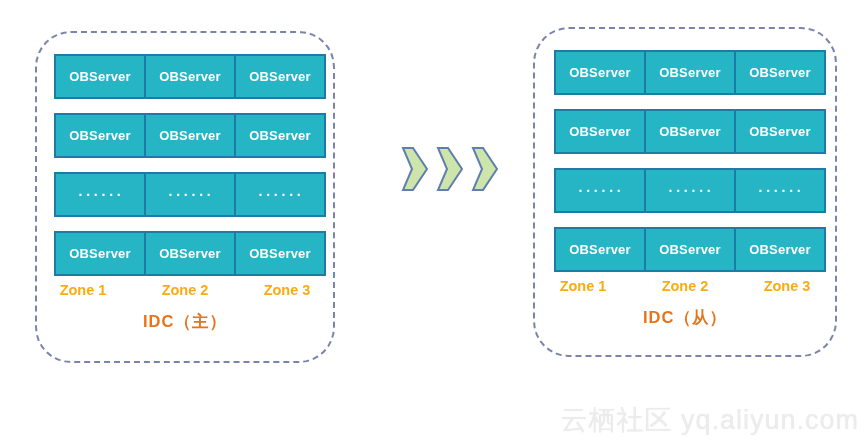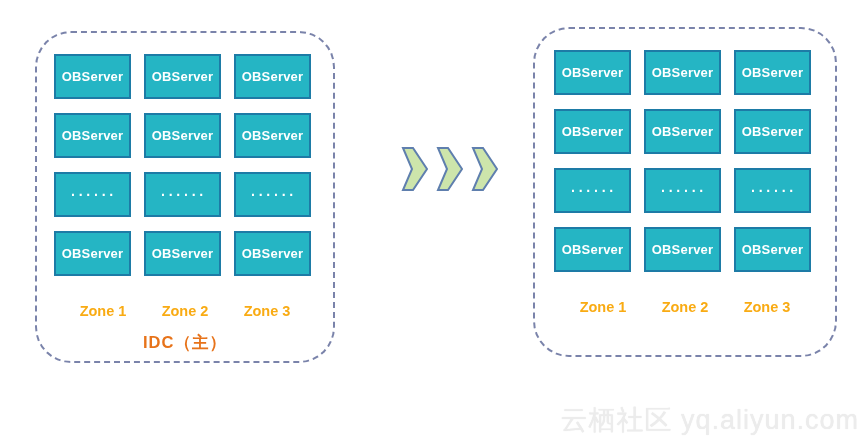--- a/index.html
+++ b/index.html
@@ -23,44 +23,44 @@
 
   .server-grid {
     display: grid;
     grid-template-columns: repeat(3, 82px);
     column-gap: 8px;
     row-gap: 14px;
     justify-content: center;
     margin-top: 21px;
   }
   .server {
-    width: 77px;
+    width: 92px;
     height: 45px;
     background: #25b5c4;
     border: 2px solid #1d7ba6;
     color: #ffffff;
     font-size: 13px;
     font-weight: bold;
     display: flex;
     align-items: center;
     justify-content: center;
     letter-spacing: 0.2px;
   }
   .server.dots {
     font-size: 14px;
     letter-spacing: 3px;
     padding-left: 3px; 
   }
 
   .zone-row {
     display: grid;
     grid-template-columns: repeat(3, 82px);
-    column-gap: 0;
+    column-gap: 20px;
     justify-content: center;
-    margin-top: 27px;
+    margin-top: 6px;
   }
   .zone-label {
     text-align: center;
     color: #f9ab13;
     font-weight: bold;
     font-size: 14.5px;
   }
   .idc-label {
     margin-top: 13px;
     text-align: center;
@@ -161,17 +161,18 @@
       <div class="server dots">······</div>
       <div class="server">OBServer</div>
       <div class="server">OBServer</div>
       <div class="server">OBServer</div>
     </div>
     <div class="zone-row">
       <div class="zone-label">Zone 1</div>
       <div class="zone-label">Zone 2</div>
       <div class="zone-label">Zone 3</div>
     </div>
+    <div class="idc-label">IDC（从）</div>
   </section>
 
   <div class="watermark">云栖社区 yq.aliyun.com</div>
 
 </div>
 
 </body></html>

